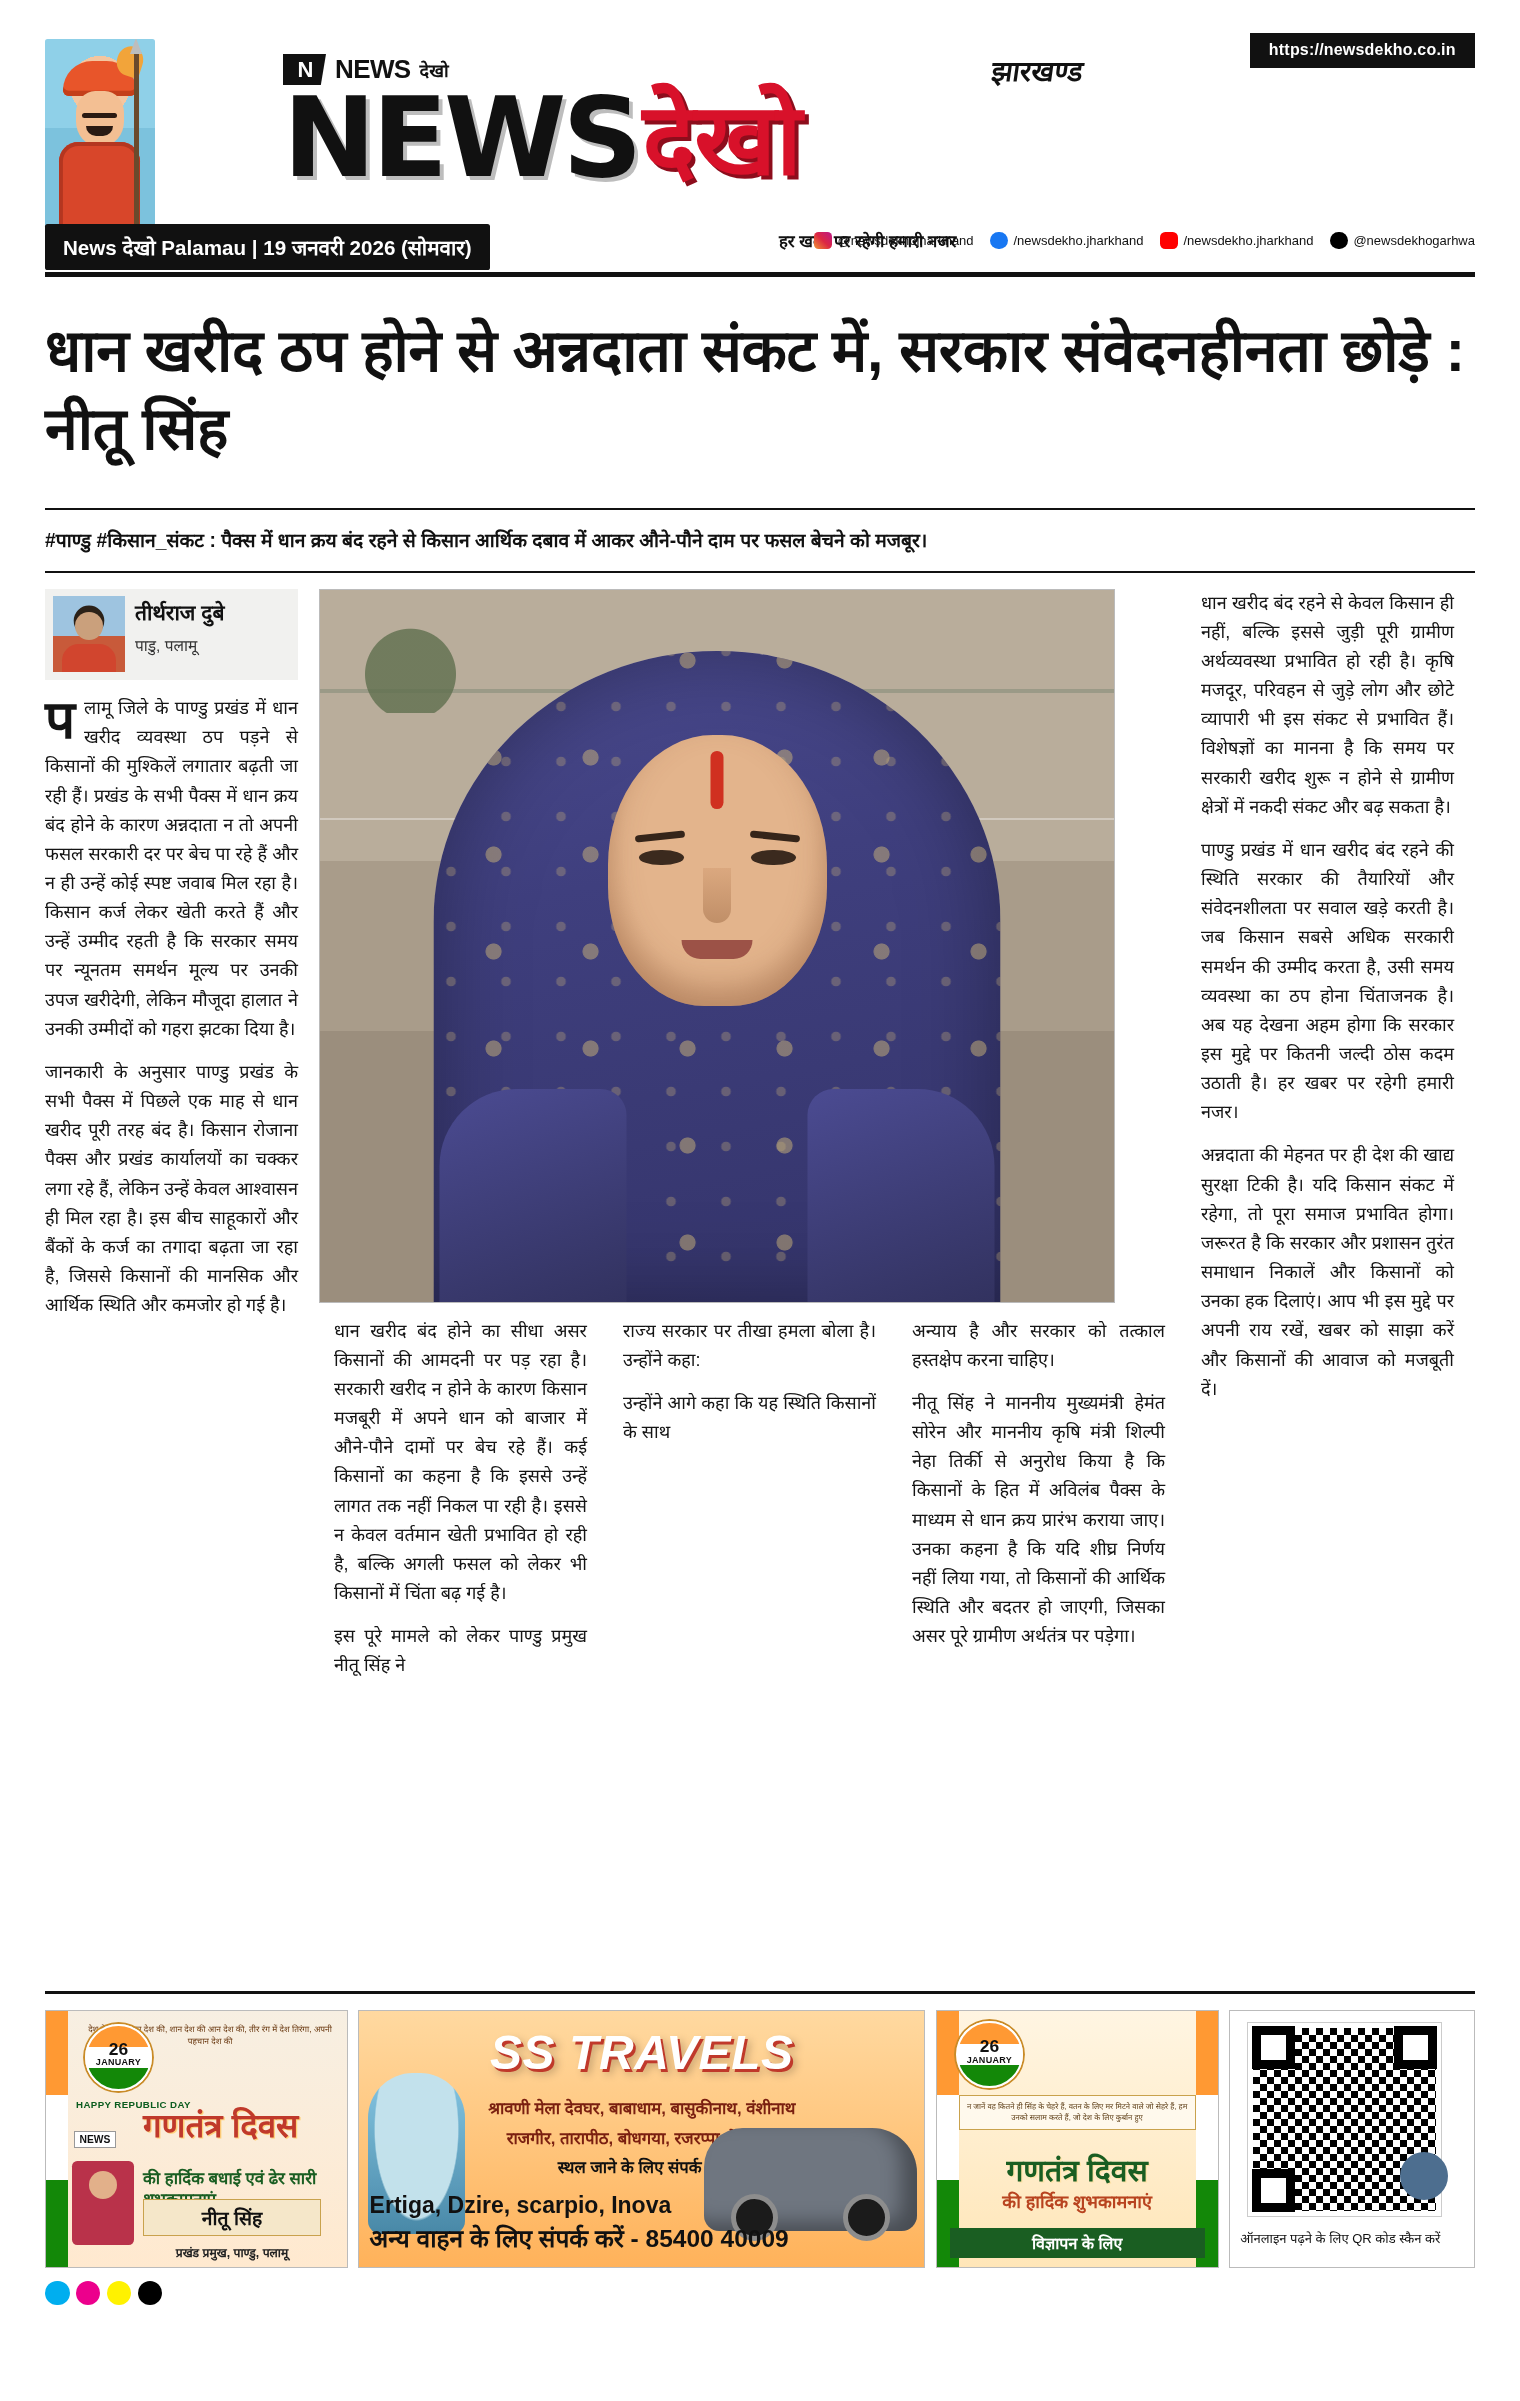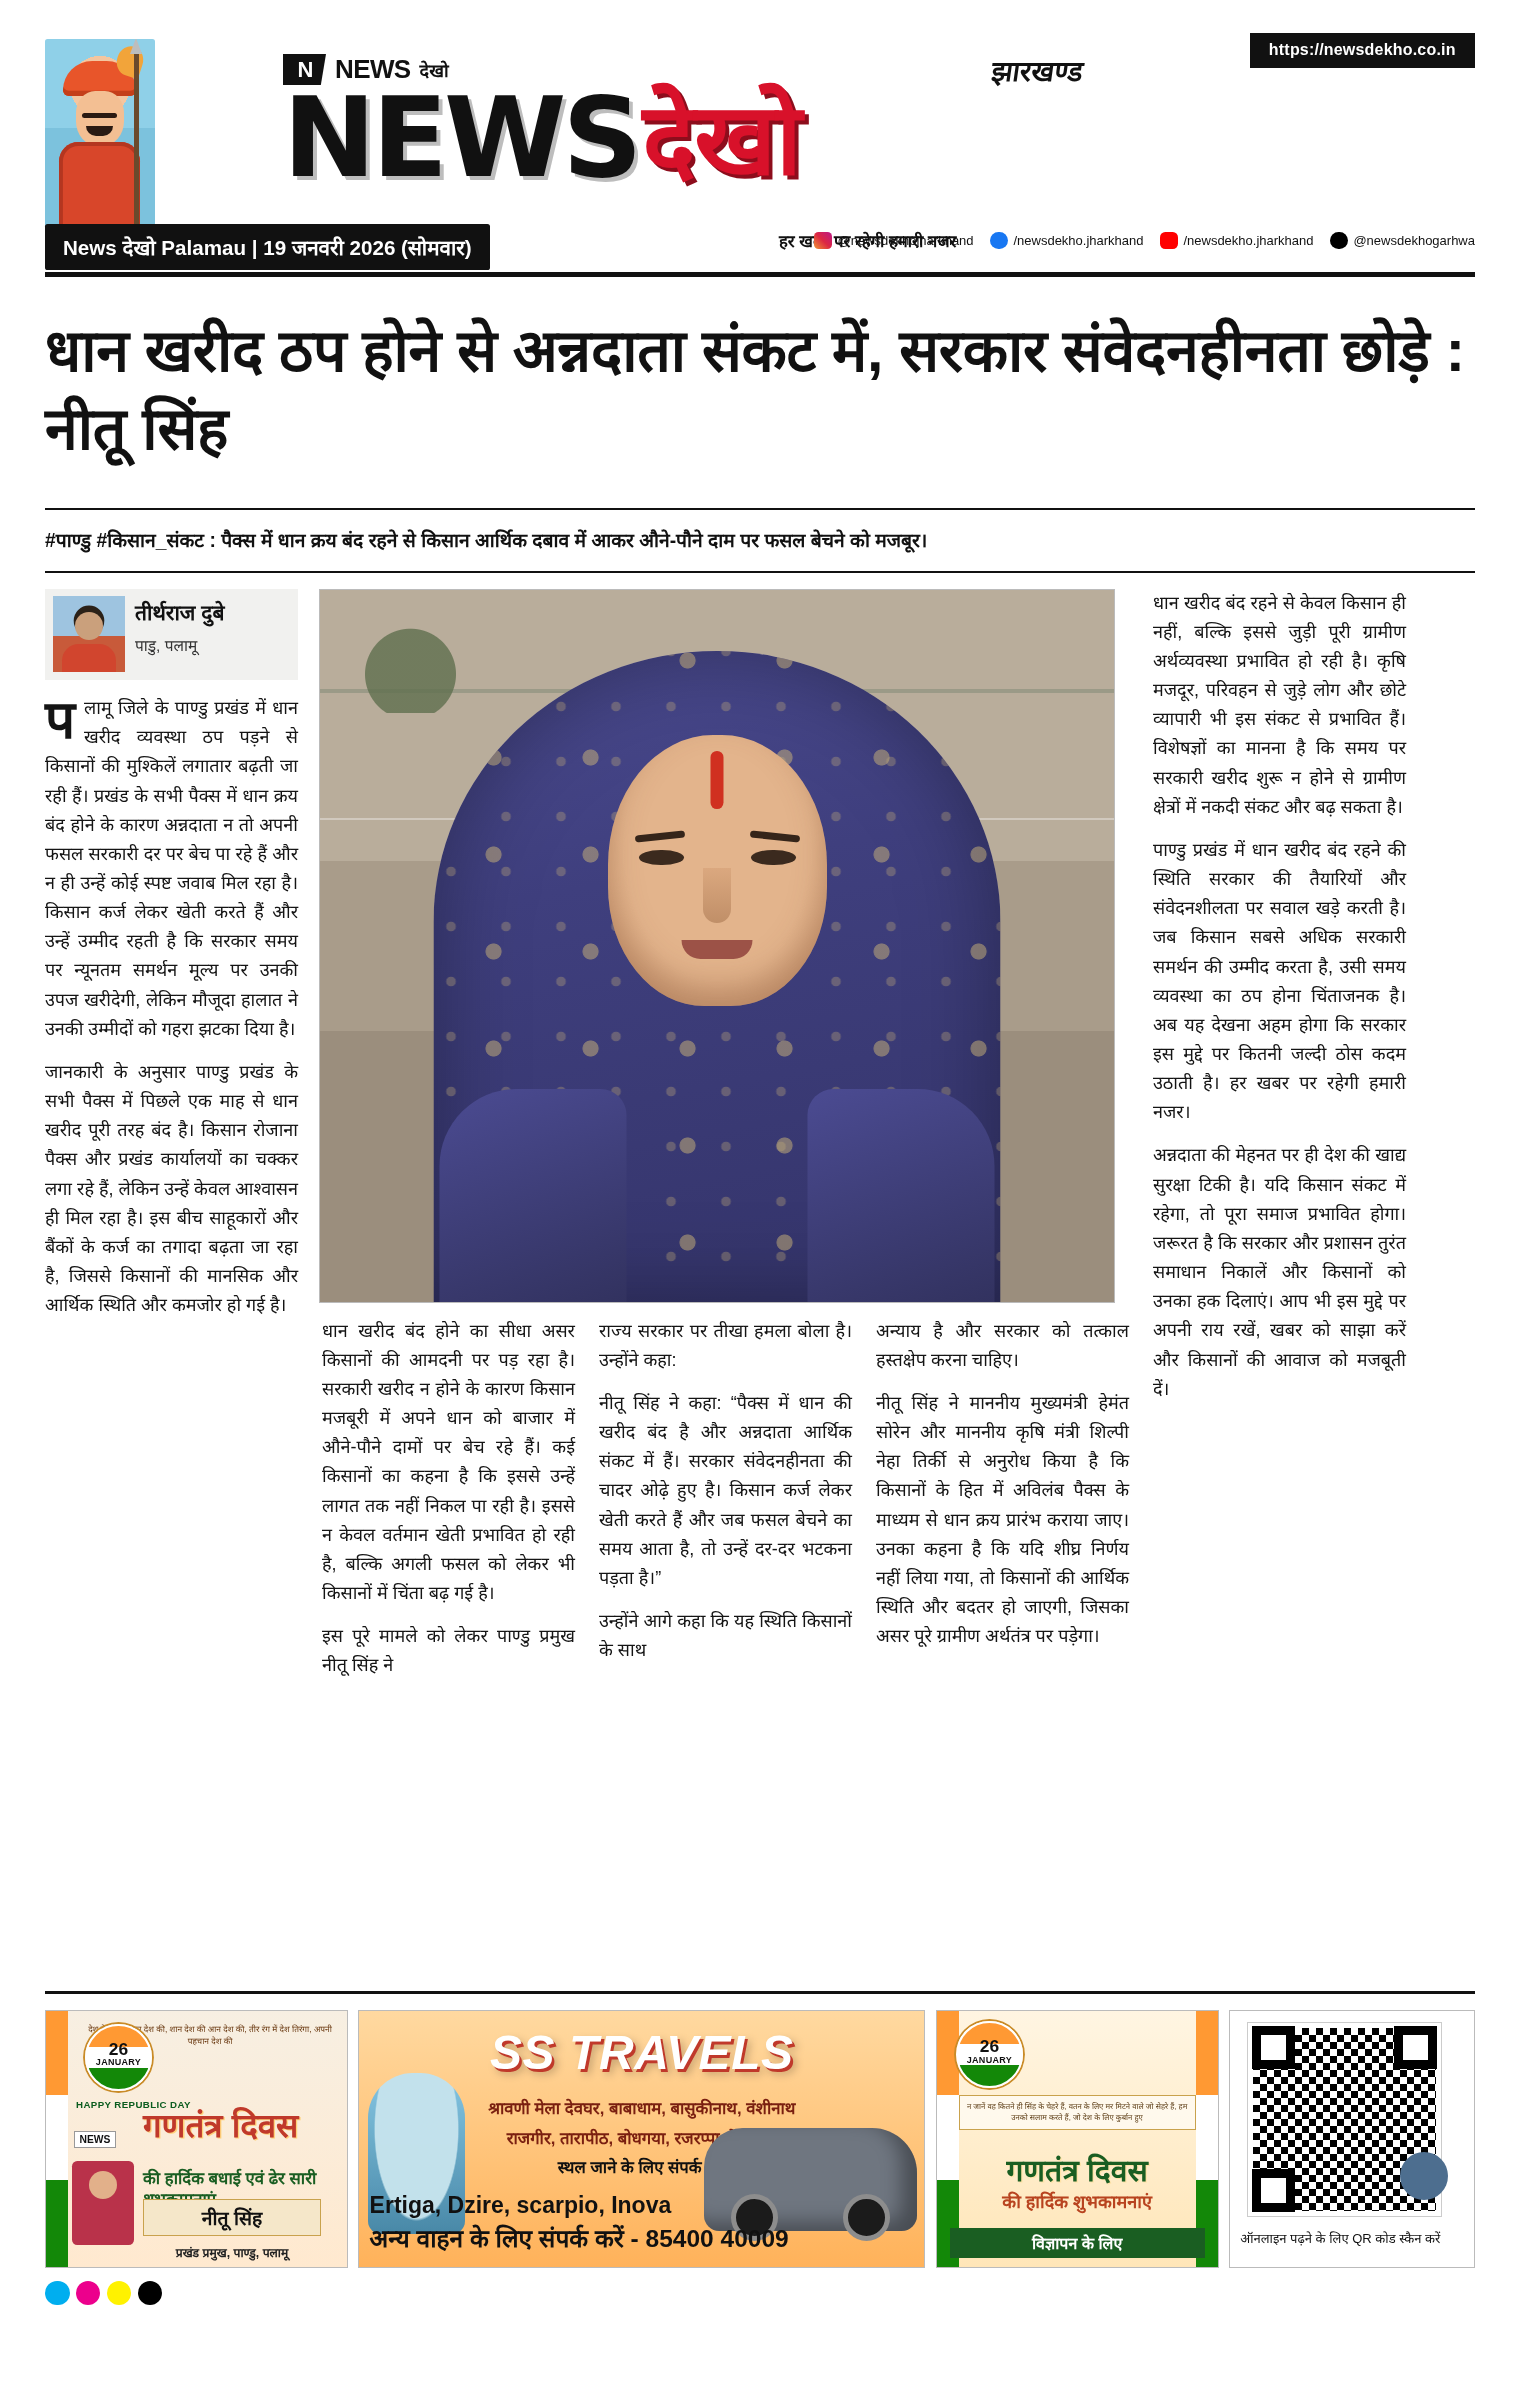--- a/index.html
+++ b/index.html
@@ -185,21 +185,21 @@
   .rule-thin2 {
     margin: 15.5px 45px 0 45px;
     height: 1.9px; background: #111;
   }
 
   
   .content {
     position: relative;
     margin: 15.5px 45px 0 45px;
     display: flex;
-    gap: 24px;
+    gap: 36px;
   }
   .col { width: 253px; }
   .col.c1 { width: 253px; }
   .col.c2 { width: 253px; }
   .col.c3 { width: 253px; }
   .col.c4 { width: 253px; }
   .col.c5 { width: 253px; }
 
   .byline {
     display: flex; gap: 10.3px; align-items: flex-start;
@@ -612,21 +612,20 @@
 
     <div class="col c2">
       <div style="height:728px"></div>
       <p class="body">धान खरीद बंद होने का सीधा असर किसानों की आमदनी पर पड़ रहा है। सरकारी खरीद न होने के कारण किसान मजबूरी में अपने धान को बाजार में औने-पौने दामों पर बेच रहे हैं। कई किसानों का कहना है कि इससे उन्हें लागत तक नहीं निकल पा रही है। इससे न केवल वर्तमान खेती प्रभावित हो रही है, बल्कि अगली फसल को लेकर भी किसानों में चिंता बढ़ गई है।</p>
       <p class="body">इस पूरे मामले को लेकर पाण्डु प्रमुख नीतू सिंह ने</p>
     </div>
 
     <div class="col c3">
       <div style="height:728px"></div>
       <p class="body">राज्य सरकार पर तीखा हमला बोला है। उन्होंने कहा:</p>
-      <p class="body">नीतू सिंह ने कहा: “पैक्स में धान की खरीद बंद है और अन्नदाता आर्थिक संकट में हैं। सरकार संवेदनहीनता की चादर ओढ़े हुए है। किसान कर्ज लेकर खेती करते हैं और जब फसल बेचने का समय आता है, तो उन्हें दर-दर भटकना पड़ता है।”</p>
       <p class="body">उन्होंने आगे कहा कि यह स्थिति किसानों के साथ</p>
     </div>
 
     <div class="col c4">
       <div style="height:728px"></div>
       <p class="body">अन्याय है और सरकार को तत्काल हस्तक्षेप करना चाहिए।</p>
       <p class="body">नीतू सिंह ने माननीय मुख्यमंत्री हेमंत सोरेन और माननीय कृषि मंत्री शिल्पी नेहा तिर्की से अनुरोध किया है कि किसानों के हित में अविलंब पैक्स के माध्यम से धान क्रय प्रारंभ कराया जाए। उनका कहना है कि यदि शीघ्र निर्णय नहीं लिया गया, तो किसानों की आर्थिक स्थिति और बदतर हो जाएगी, जिसका असर पूरे ग्रामीण अर्थतंत्र पर पड़ेगा।</p>
     </div>
 
     <div class="col c5">

